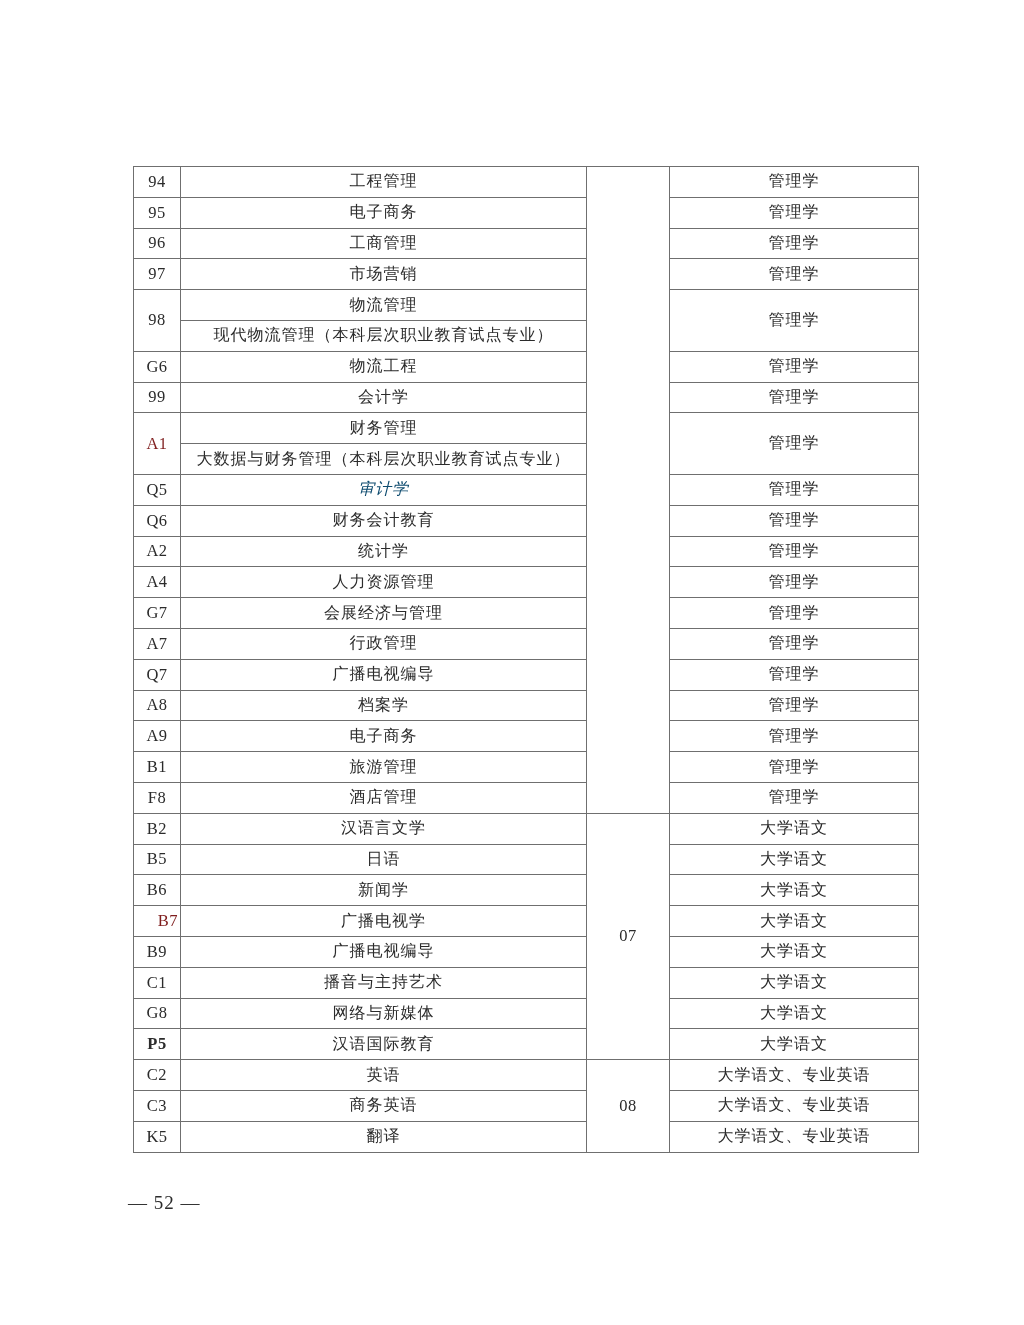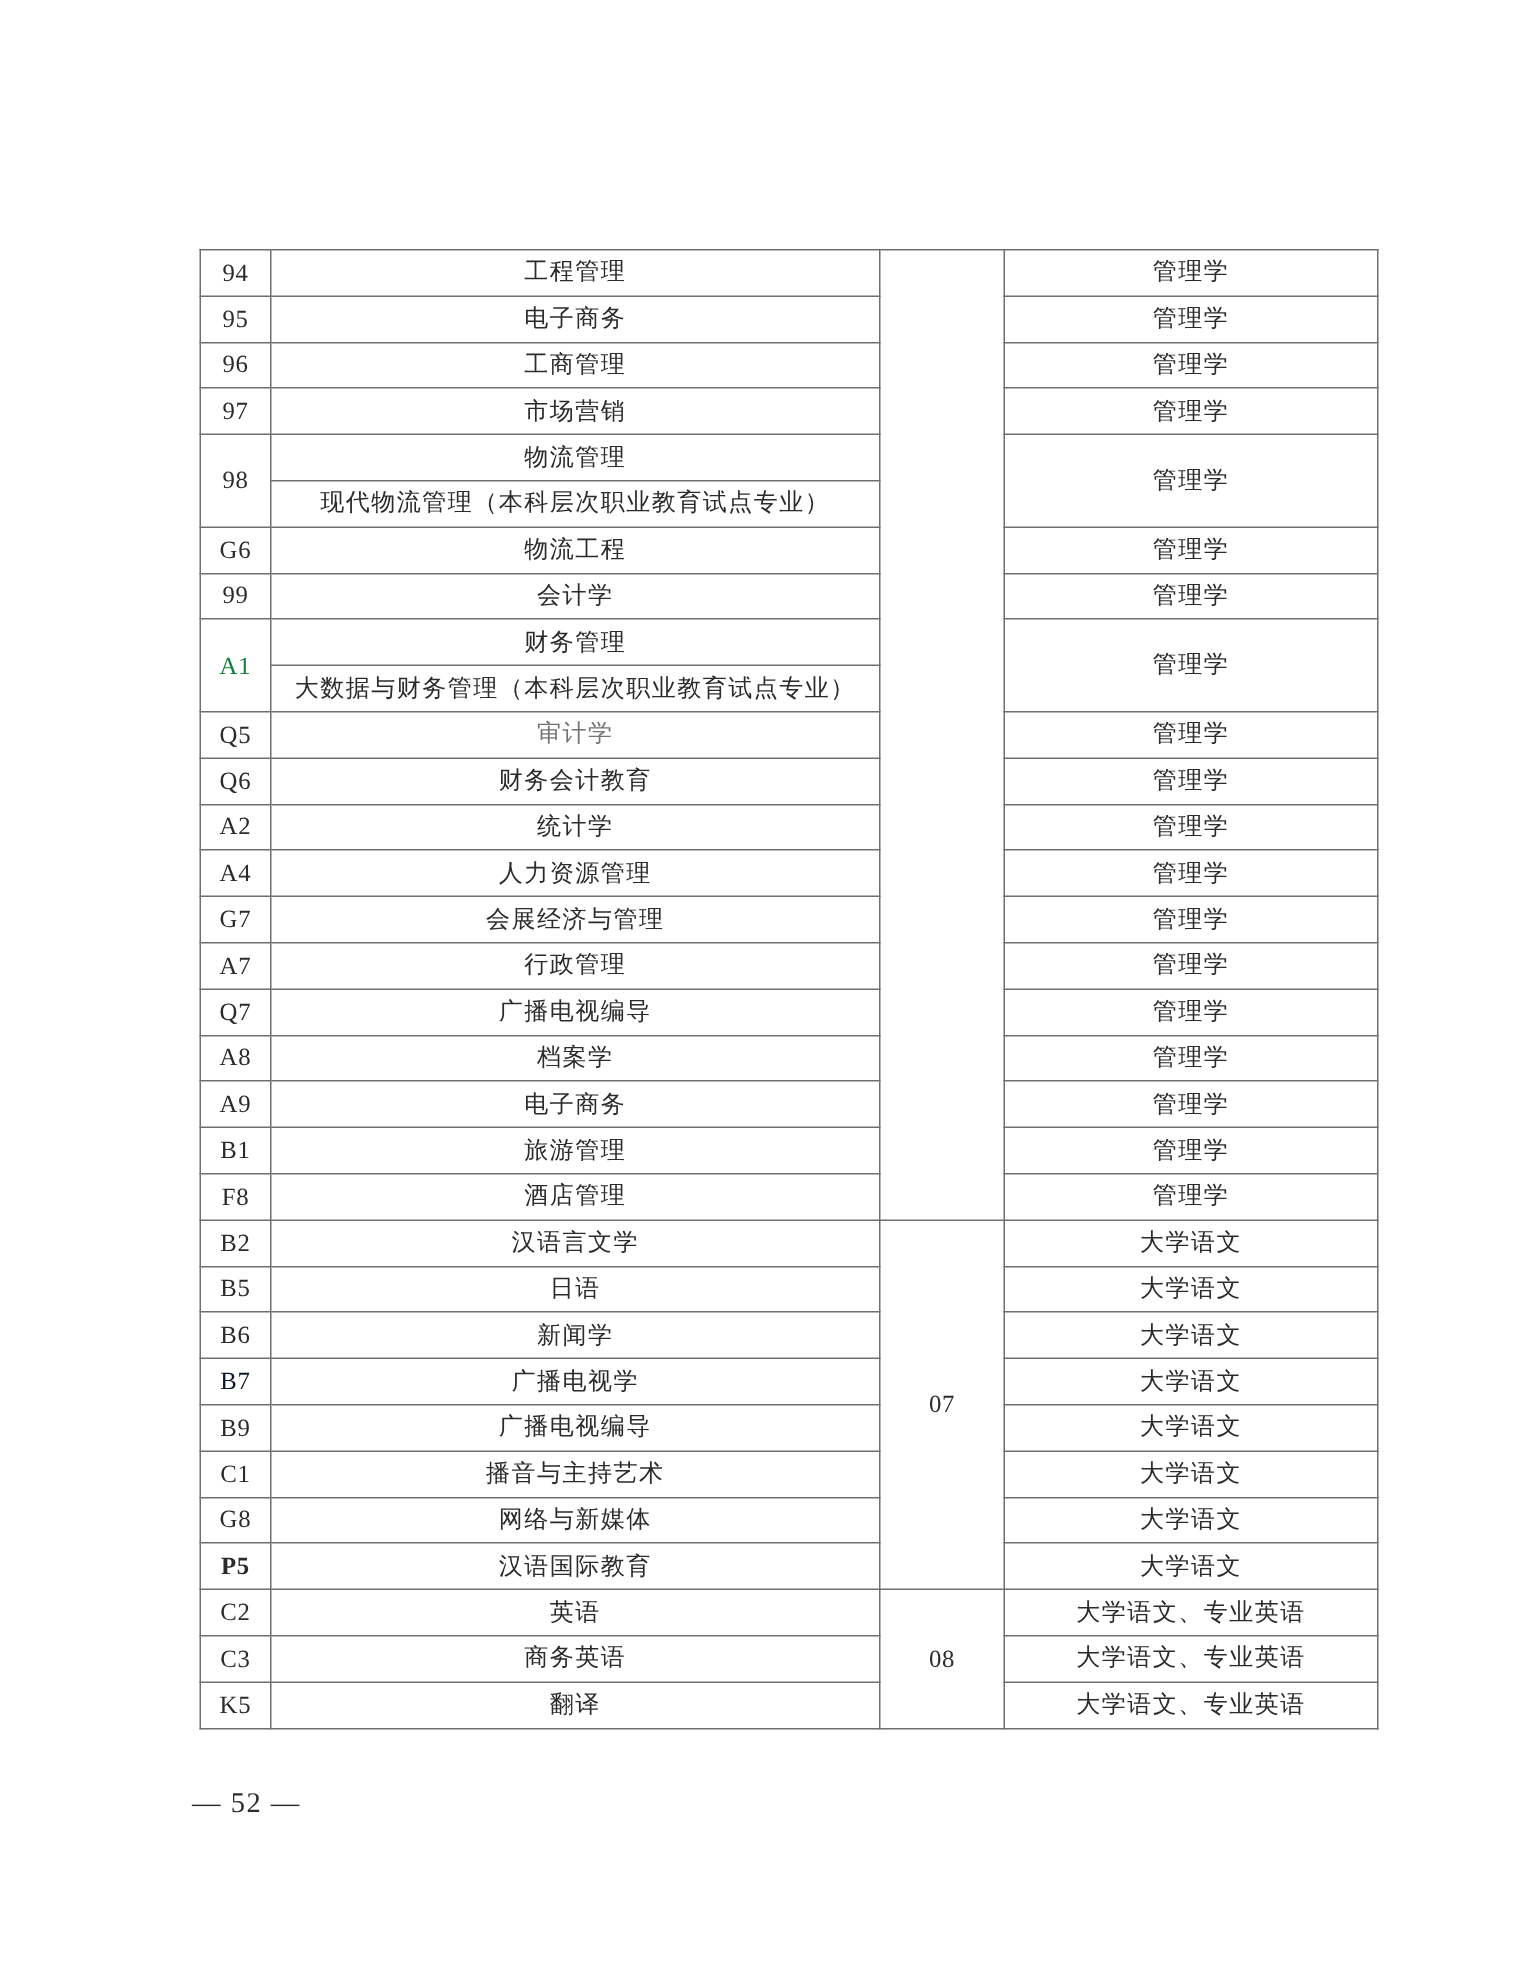--- a/index.html
+++ b/index.html
@@ -97,30 +97,30 @@
           <td class="code-cell" rowspan="1" style="color: rgb(43, 43, 43); border-color: rgb(111, 111, 111);">G6</td>
           <td style="color: rgb(43, 43, 43); border-color: rgb(111, 111, 111);">物流工程</td>
           <td rowspan="1" style="color: rgb(43, 43, 43); border-color: rgb(111, 111, 111);">管理学</td>
         </tr>
         <tr style="height: 30.81px;">
           <td class="code-cell" rowspan="1" style="color: rgb(43, 43, 43); border-color: rgb(111, 111, 111);">99</td>
           <td style="color: rgb(43, 43, 43); border-color: rgb(111, 111, 111);">会计学</td>
           <td rowspan="1" style="color: rgb(43, 43, 43); border-color: rgb(111, 111, 111);">管理学</td>
         </tr>
         <tr style="height: 30.81px;">
-          <td class="code-cell" rowspan="2" style="color: #15803d; border-color: rgb(111, 111, 111);">A1</td>
+          <td class="code-cell" rowspan="2" style="color: #7f1d1d; border-color: rgb(111, 111, 111);">A1</td>
           <td style="color: rgb(43, 43, 43); border-color: rgb(111, 111, 111);">财务管理</td>
           <td rowspan="2" style="color: rgb(43, 43, 43); border-color: rgb(111, 111, 111);">管理学</td>
         </tr>
         <tr style="height: 30.81px;">
           <td style="color: rgb(43, 43, 43); border-color: rgb(111, 111, 111);">大数据与财务管理（本科层次职业教育试点专业）</td>
         </tr>
         <tr style="height: 30.81px;">
           <td class="code-cell" rowspan="1" style="color: rgb(43, 43, 43); border-color: rgb(111, 111, 111);">Q5</td>
-          <td style="color: #737373; border-color: rgb(111, 111, 111);">审计学</td>
+          <td style="color: #0c4a6e; border-color: rgb(111, 111, 111); font-style: italic;">审计学</td>
           <td rowspan="1" style="color: rgb(43, 43, 43); border-color: rgb(111, 111, 111);">管理学</td>
         </tr>
         <tr style="height: 30.81px;">
           <td class="code-cell" rowspan="1" style="color: rgb(43, 43, 43); border-color: rgb(111, 111, 111);">Q6</td>
           <td style="color: rgb(43, 43, 43); border-color: rgb(111, 111, 111);">财务会计教育</td>
           <td rowspan="1" style="color: rgb(43, 43, 43); border-color: rgb(111, 111, 111);">管理学</td>
         </tr>
         <tr style="height: 30.81px;">
           <td class="code-cell" rowspan="1" style="color: rgb(43, 43, 43); border-color: rgb(111, 111, 111);">A2</td>
           <td style="color: rgb(43, 43, 43); border-color: rgb(111, 111, 111);">统计学</td>
@@ -176,21 +176,21 @@
           <td class="code-cell" rowspan="1" style="color: rgb(43, 43, 43); border-color: rgb(111, 111, 111);">B5</td>
           <td style="color: rgb(43, 43, 43); border-color: rgb(111, 111, 111);">日语</td>
           <td rowspan="1" style="color: rgb(43, 43, 43); border-color: rgb(111, 111, 111);">大学语文</td>
         </tr>
         <tr style="height: 30.81px;">
           <td class="code-cell" rowspan="1" style="color: rgb(43, 43, 43); border-color: rgb(111, 111, 111);">B6</td>
           <td style="color: rgb(43, 43, 43); border-color: rgb(111, 111, 111);">新闻学</td>
           <td rowspan="1" style="color: rgb(43, 43, 43); border-color: rgb(111, 111, 111);">大学语文</td>
         </tr>
         <tr style="height: 30.81px;">
-          <td class="code-cell" rowspan="1" style="color: #0f172a; border-color: rgb(111, 111, 111);">B7</td>
+          <td class="code-cell" rowspan="1" style="color: #7f1d1d; border-color: rgb(111, 111, 111); text-align: right;">B7</td>
           <td style="color: rgb(43, 43, 43); border-color: rgb(111, 111, 111);">广播电视学</td>
           <td rowspan="1" style="color: rgb(43, 43, 43); border-color: rgb(111, 111, 111);">大学语文</td>
         </tr>
         <tr style="height: 30.81px;">
           <td class="code-cell" rowspan="1" style="color: rgb(43, 43, 43); border-color: rgb(111, 111, 111);">B9</td>
           <td style="color: rgb(43, 43, 43); border-color: rgb(111, 111, 111);">广播电视编导</td>
           <td rowspan="1" style="color: rgb(43, 43, 43); border-color: rgb(111, 111, 111);">大学语文</td>
         </tr>
         <tr style="height: 30.81px;">
           <td class="code-cell" rowspan="1" style="color: rgb(43, 43, 43); border-color: rgb(111, 111, 111);">C1</td>

